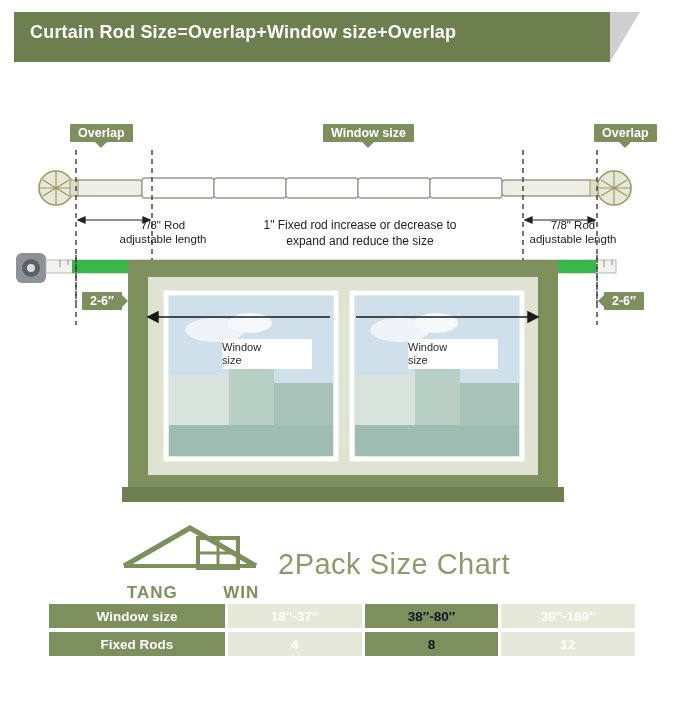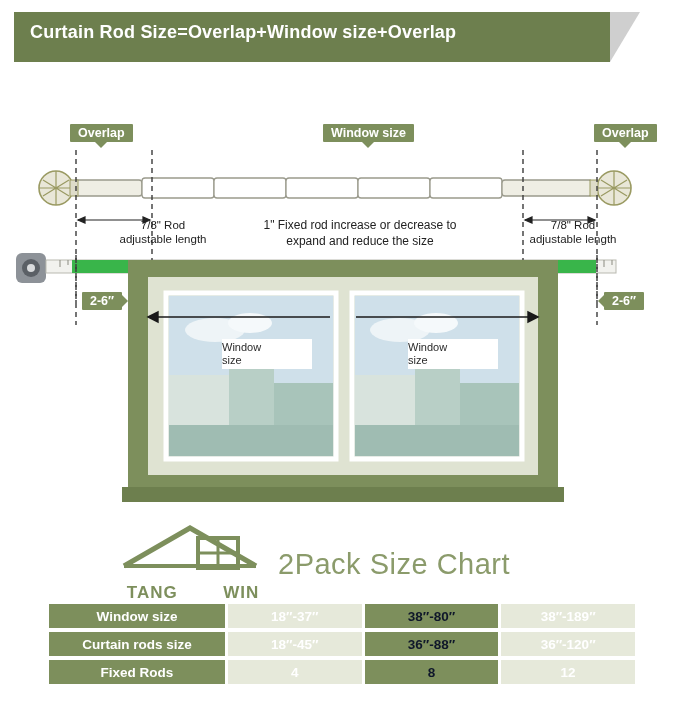--- a/index.html
+++ b/index.html
@@ -293,26 +293,20 @@
 
   <table class="sizechart">
     <tbody>
       <tr>
         <td class="rowhead">Window size</td>
         <td class="cell">18″-37″</td>
         <td class="cell hi">38″-80″</td>
         <td class="cell">38″-189″</td>
       </tr>
       <tr>
-        <td class="rowhead">Curtain rods size</td>
-        <td class="cell">18″-45″</td>
-        <td class="cell hi">36″-88″</td>
-        <td class="cell">36″-120″</td>
-      </tr>
-      <tr>
         <td class="rowhead">Fixed Rods</td>
         <td class="cell">4</td>
         <td class="cell hi">8</td>
         <td class="cell">12</td>
       </tr>
     </tbody>
   </table>
 
 </div>
 

